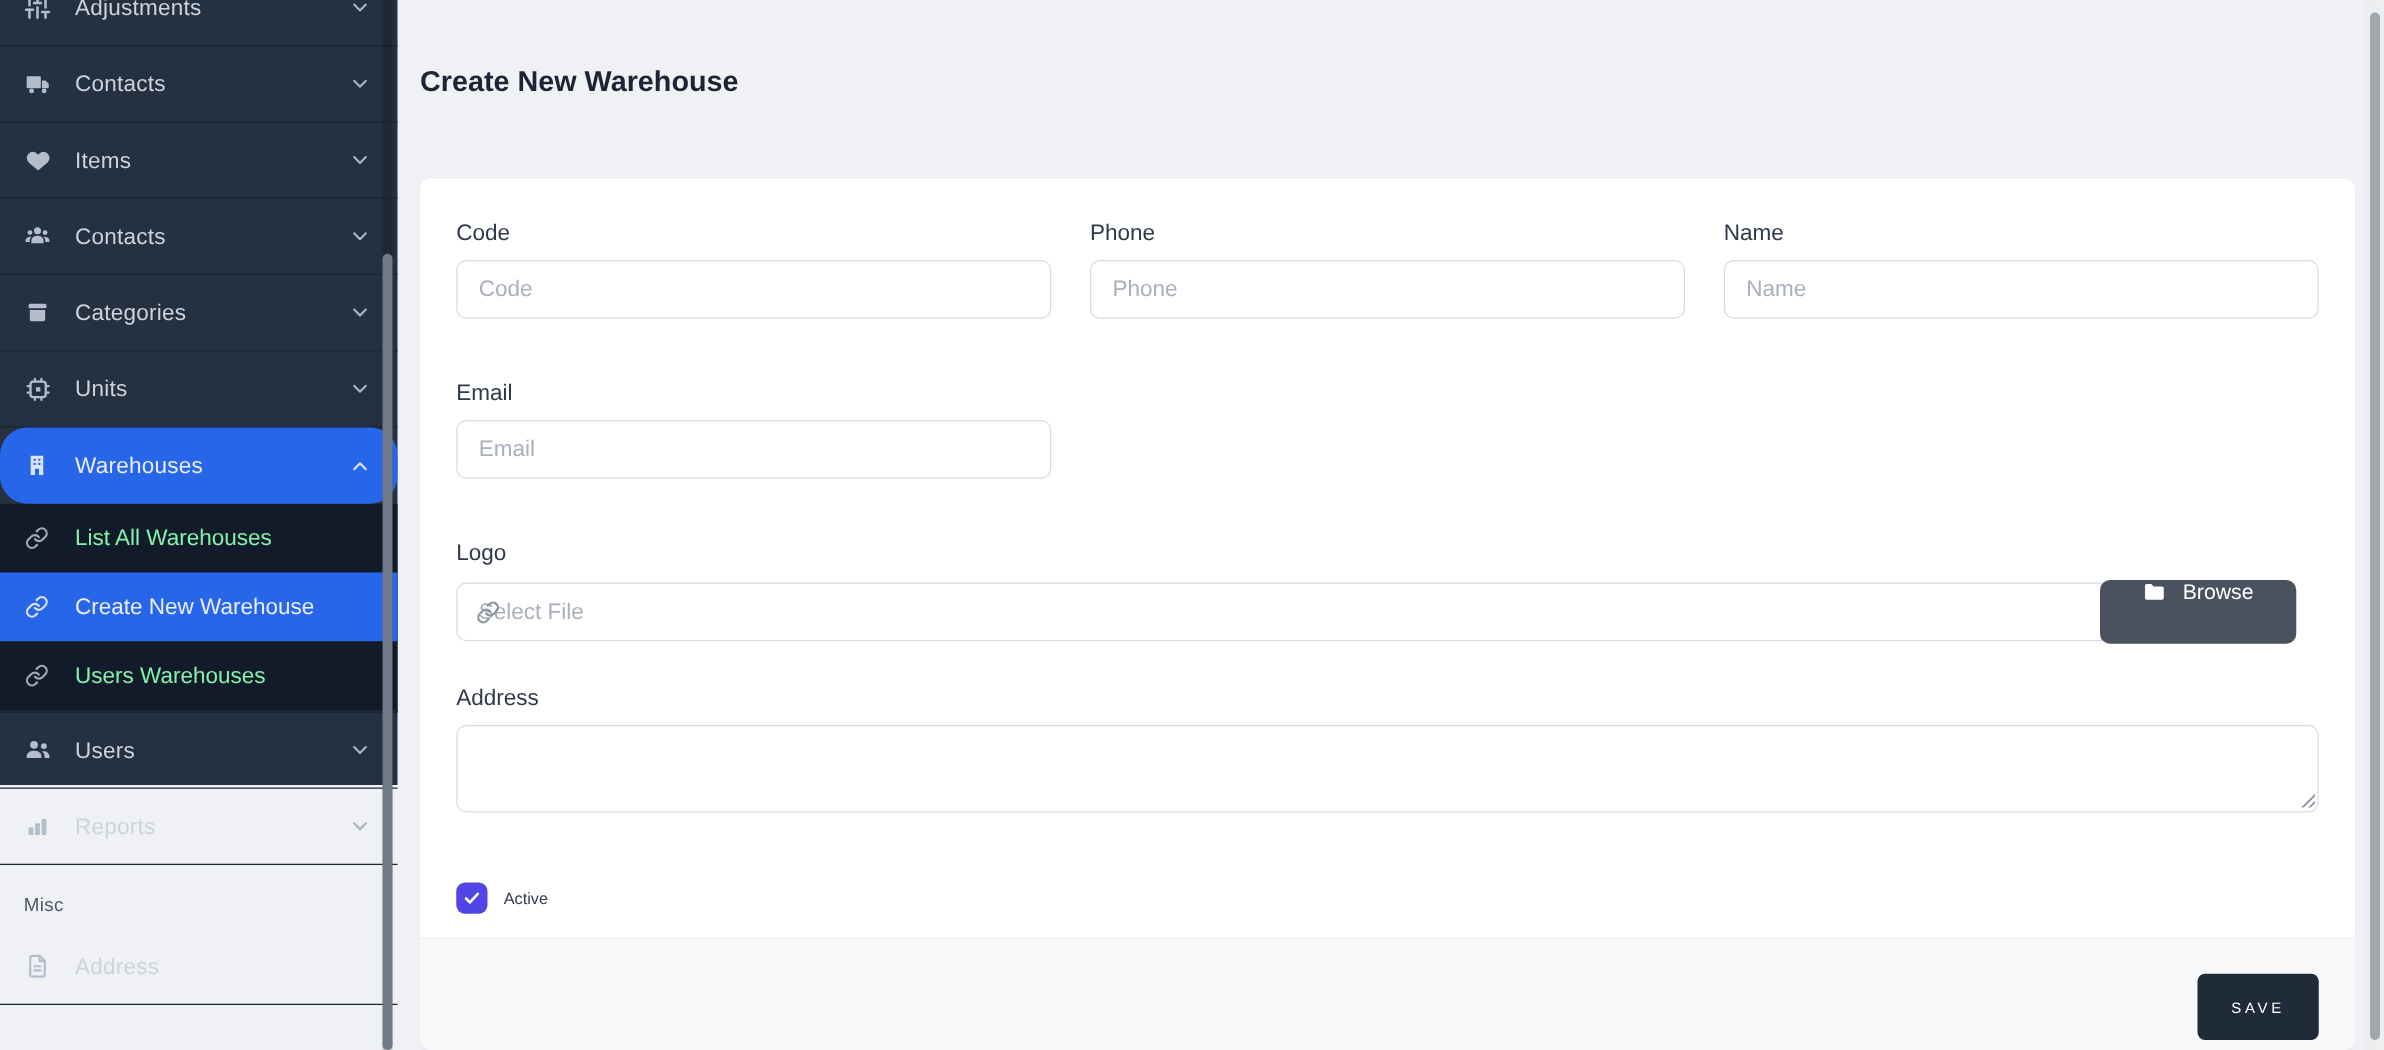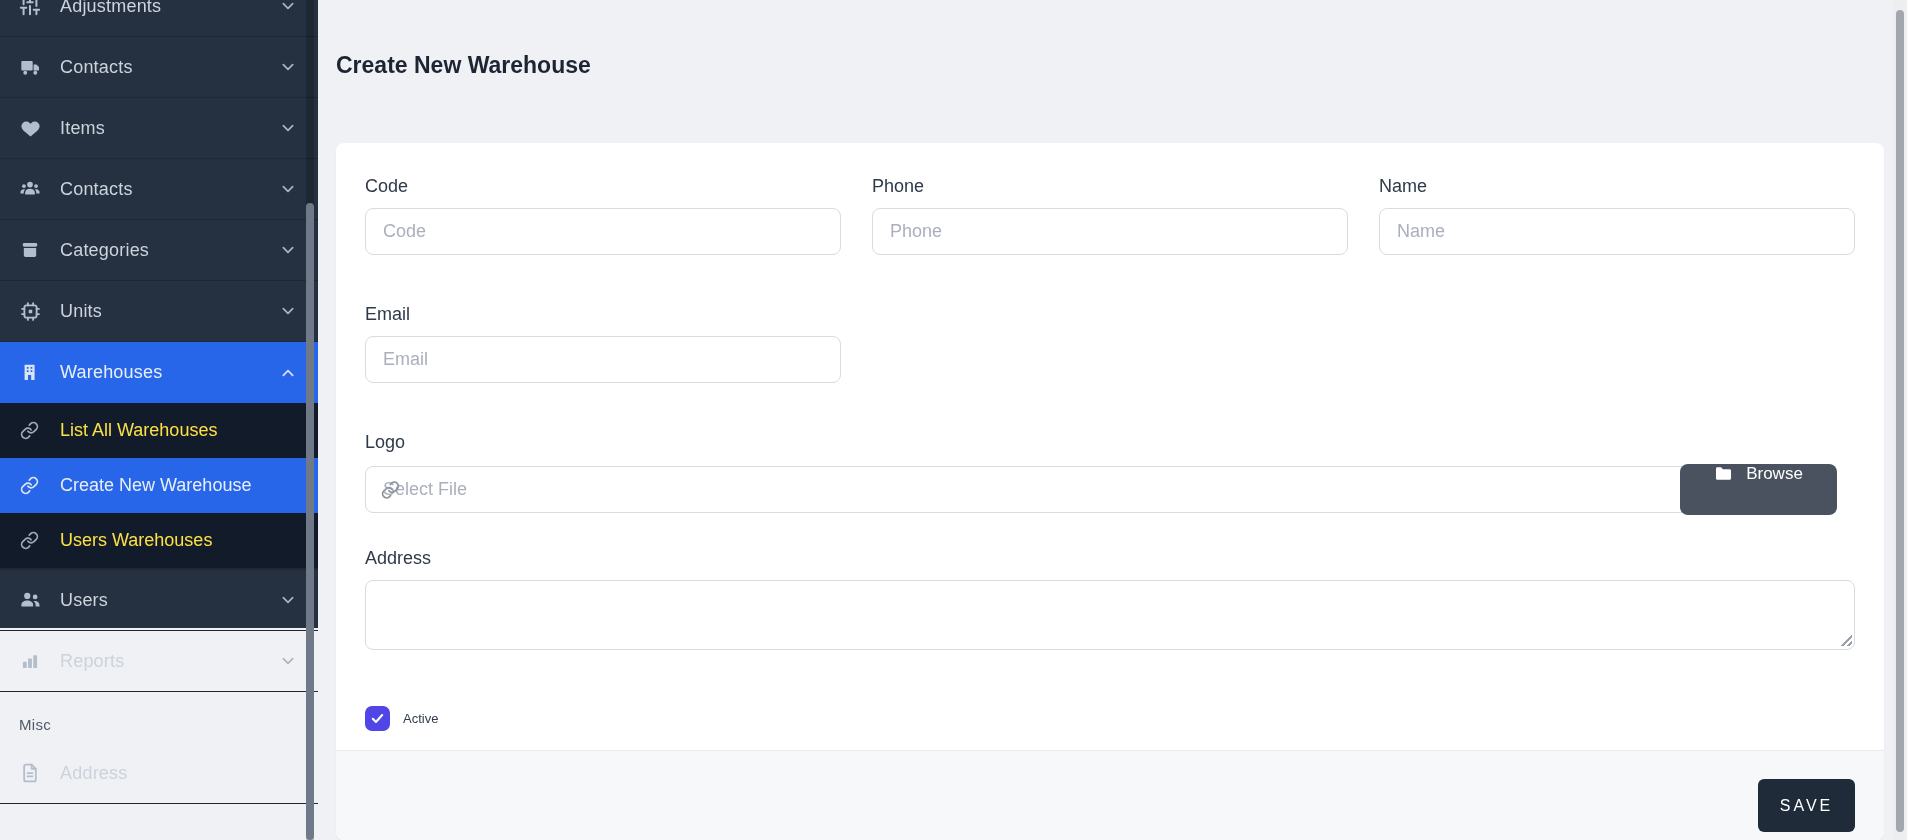--- a/index.html
+++ b/index.html
@@ -8,25 +8,25 @@
   .page { position:relative; width:1907px; height:840px; overflow:hidden; }
 
   
   .sidebar { position:absolute; left:0; top:0; width:318px; height:628px; background:#253140; z-index:2; }
   .nav-item { position:relative; display:flex; align-items:center; height:61px; padding:0 22px 0 19px;
               border-bottom:1px solid #1d2735; color:#ccd3dc; cursor:pointer; }
   .nav-item .nav-icon { width:22px; height:22px; margin-right:19px; color:#b3bdcb; flex:0 0 auto; display:flex; align-items:center; justify-content:center; }
   .nav-item .nav-label { flex:1; font-size:18px; letter-spacing:.2px; }
   .nav-item .chev { width:16px; height:16px; color:#aab4c2; display:flex; align-items:center; }
   .nav-item.first { margin-top:-24px; }
-  .nav-item.active { background:#2766e9; border-bottom:none; color:#e9eef9; }
+  .nav-item.active { background:#2766e9; border-bottom:none; color:#e9eef9;border-radius:22px; }
   .nav-item.active .nav-icon, .nav-item.active .chev { color:#dbe4f6; }
 
   .submenu { background:#121b29; border-bottom:2px solid #1d2735; }
-  .sub-item { display:flex; align-items:center; height:55px; padding:0 22px 0 19px; color:#fde047; cursor:pointer; }
+  .sub-item { display:flex; align-items:center; height:55px; padding:0 22px 0 19px; color:#86efac; cursor:pointer; }
   .sub-item .nav-icon { width:20px; height:20px; margin-right:21px; color:#9ea9b8; display:flex; align-items:center; justify-content:center; }
   .sub-item .nav-label { font-size:18px; }
   .sub-item.active { background:#2766e9; color:#e9eef9; }
   .sub-item.active .nav-icon { color:#dbe4f6; }
 
   .nav-section { padding:24px 0 10px 19px; font-size:15px; color:#4e5a69; letter-spacing:.3px; }
   .nav-item.no-chev .nav-label { flex:1; }
   .sidebar-track { position:absolute; left:306px; top:0; width:8px; height:840px; background:rgba(0,0,0,.18); }
   .sidebar-thumb { position:absolute; left:306px; top:203px; width:8px; height:637px; border-radius:4px; background:#6f7987; }
 
@@ -65,21 +65,21 @@
 
   .check-row { display:flex; align-items:center; margin-top:56px; }
   .checkbox { width:25px; height:25px; border-radius:7px; background:#4f46e5; display:flex; align-items:center;
               justify-content:center; cursor:pointer; flex:0 0 auto; }
   .checkbox svg { width:15px; height:15px; }
   .check-label { margin-left:13px; font-size:13px; color:#323c4e; }
 
   .card-footer { position:absolute; left:0; top:607px; width:100%; height:90px; background:#f7f8fa;
                  border-top:1px solid #e9ebee; border-radius:0 0 8px 8px; }
   .save-btn { position:absolute; right:29px; top:28px; width:97px; height:53px; background:#202b3a; color:#fff;
-              border:none; border-radius:6px; font-family:"Liberation Sans",sans-serif; font-size:16px;
+              border:none; border-radius:6px; font-family:"Liberation Sans",sans-serif; font-size:12px;
               letter-spacing:3px; cursor:pointer; }
 
   .main-track { position:absolute; right:0; top:0; width:14px; height:840px; background:#eceef0; }
   .main-thumb { position:absolute; right:3px; top:10px; width:8px; height:822px; border-radius:4px; background:#a2a7ae; }
 
   svg { display:block; }
 </style>
 </head>
 <body>
 

